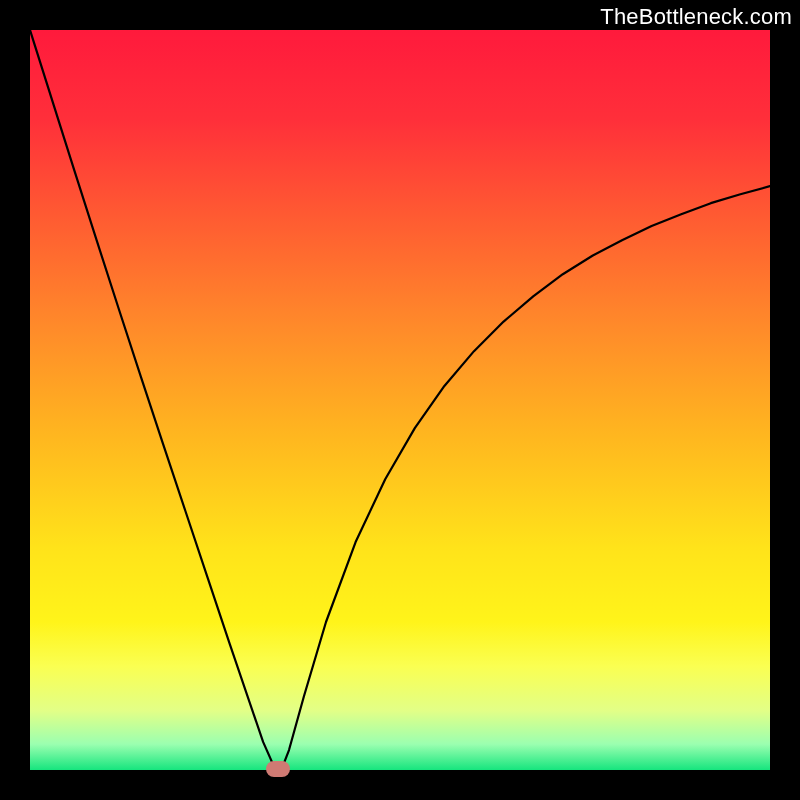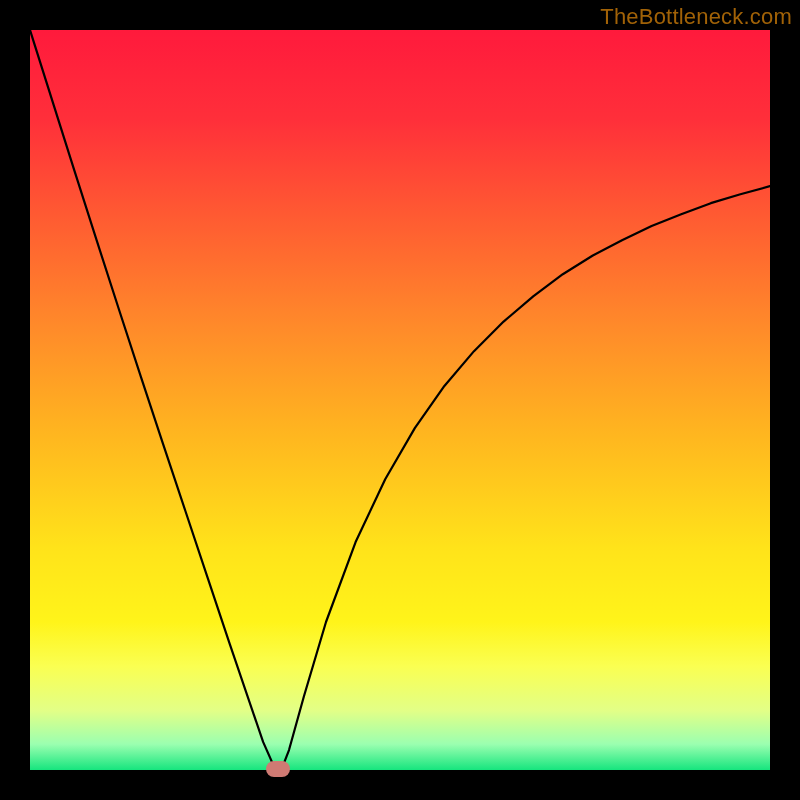--- a/index.html
+++ b/index.html
@@ -24,21 +24,21 @@
     left: 30px;
     top: 30px;
     width: 740px;
     height: 740px;
     display: block;
   }
   .watermark {
     position: absolute;
     top: 4px;
     right: 8px;
-    color: #a16207;
+    color: #ffffff;
     font-size: 22px;
     font-weight: 500;
     letter-spacing: 0.2px;
     user-select: none;
   }
   .marker {
     position: absolute;
     width: 24px;
     height: 16px;
     background: #cf7a73;

